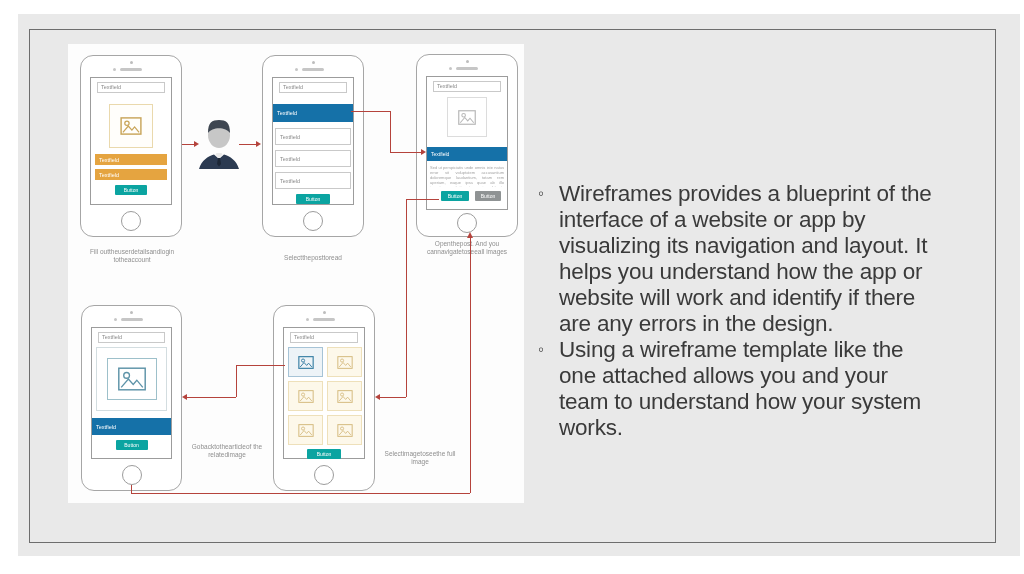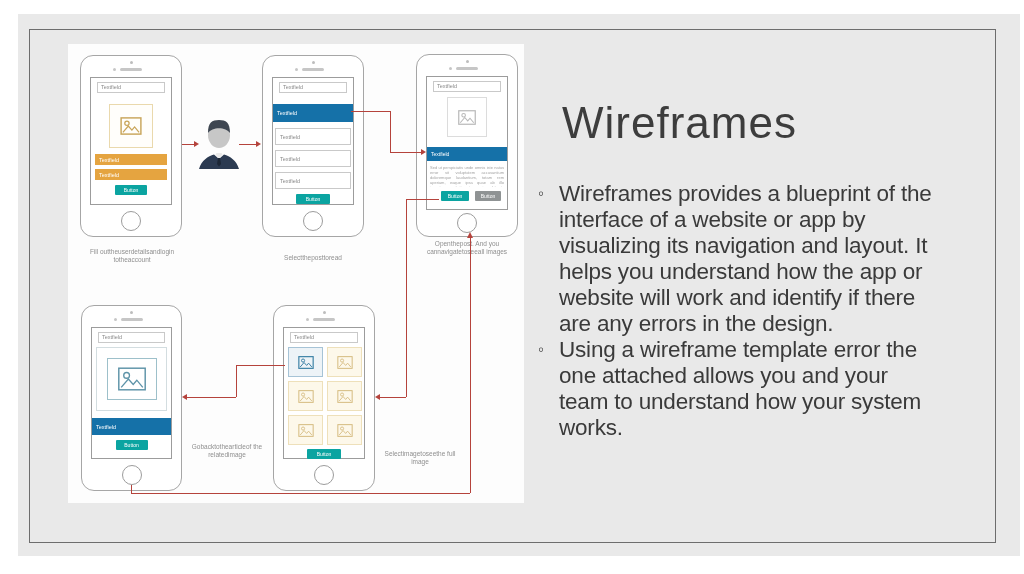--- a/index.html
+++ b/index.html
@@ -224,24 +224,23 @@
     <div class="vl" style="left:168px;top:321px;height:32px;"></div>
     <div class="hl" style="left:119px;top:353px;width:49px;"></div>
     <div class="arr l" style="left:114px;top:350px;"></div>
 
     <div class="vl" style="left:63px;top:441px;height:8px;"></div>
     <div class="hl" style="left:63px;top:449px;width:339px;"></div>
     <div class="vl" style="left:402px;top:194px;height:255px;"></div>
     <div class="arr u" style="left:399px;top:188px;"></div>
   </div>
 
-  <div class="title">Wireframes</div>
   <div class="bullets">
     <div class="bullet">
       <span class="marker">◦</span>
       <span>Wireframes provides a blueprint of the interface of a website or app by visualizing its navigation and layout. It helps you understand how the app or website will work and identify if there are any errors in the design.</span>
     </div>
     <div class="bullet">
       <span class="marker">◦</span>
-      <span>Using a wireframe template error the one attached allows you and your team to understand how your system works.</span>
+      <span>Using a wireframe template like the one attached allows you and your team to understand how your system works.</span>
     </div>
   </div>
 </div>
 
 </body></html>

